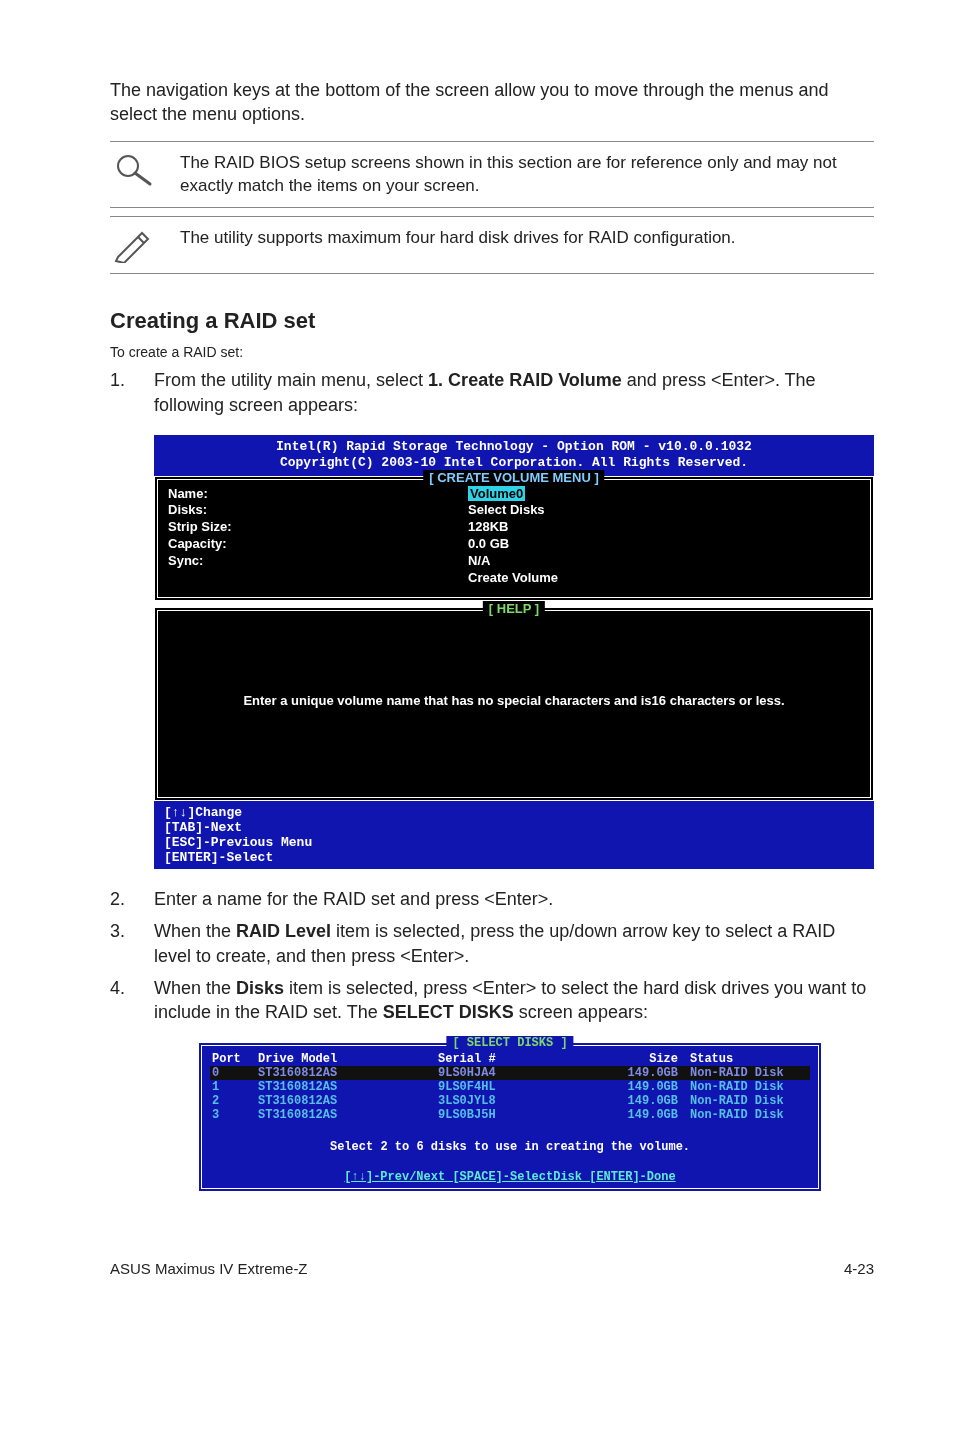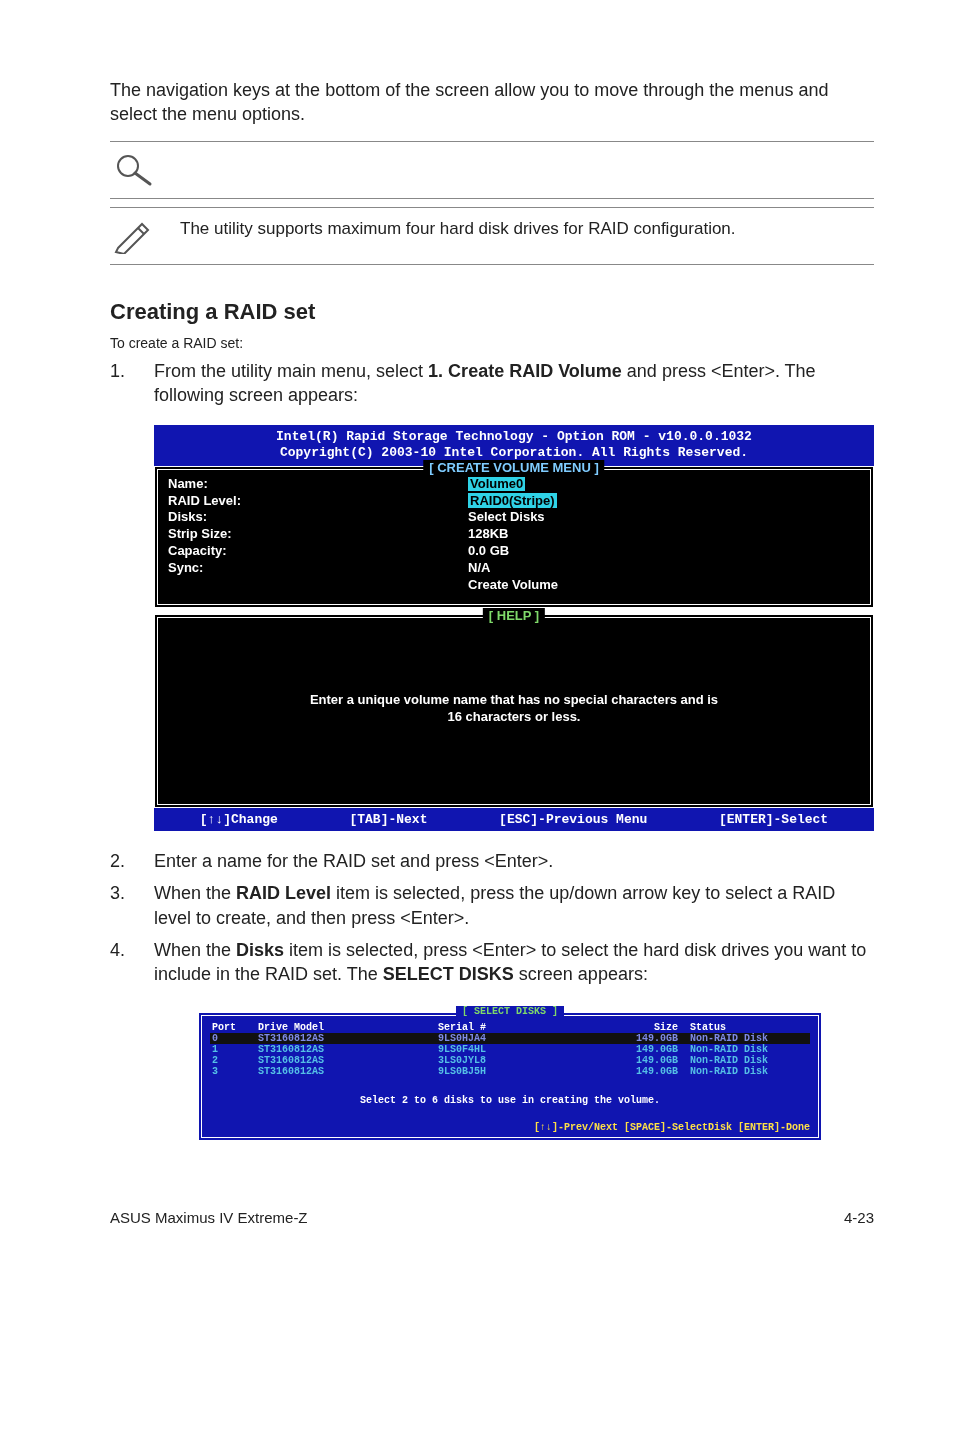--- a/index.html
+++ b/index.html
@@ -122,45 +122,45 @@
     width: 300px;
     text-align: left;
     padding-right: 0;
   }
   .bios-kv-row .v { flex: 1; }
   .hl-cyan { background: #2fd2e6; color: #000; padding: 0 2px; }
   .bios-gap { height: 6px; }
   .bios-black.help {
     min-height: 170px;
     display: flex;
-    flex-direction: column;
     justify-content: center;
     align-items: center;
     text-align: center;
   }
   .bios-bottom {
     background: #1015b0;
     color: #fff;
     font-family: "Courier New", monospace;
     font-weight: bold;
     font-size: 13px;
     padding: 4px 10px;
     display: flex;
     justify-content: space-around;
+    flex-direction: column;
   }
 
   
   .disks-outer {
-    margin: 26px 0 4px 88px;
+    margin: 18px 0 4px 88px;
     width: 600px;
     background: #1015b0;
     border: 4px double #fff;
     font-family: "Courier New", monospace;
     font-weight: bold;
-    font-size: 10px;
+    font-size: 12px;
     color: #fff;
     position: relative;
     padding: 6px 8px 4px 8px;
   }
   .disks-legend {
     position: absolute;
     top: -10px;
     left: 50%;
     transform: translateX(-50%);
     background: #1015b0;
@@ -182,23 +182,24 @@
   .col-model { width: 180px; }
   .col-serial{ width: 150px; }
   .col-size  { width: 90px; text-align: right; padding-right: 12px; }
   .col-status{ flex: 1; }
   .disks-note {
     text-align: center;
     color: #fff;
     padding: 18px 0 14px 0;
   }
   .disks-foot {
-    color: #fde047;
-    text-align: right;
+    color: #5eead4;
+    text-align: center;
     padding: 2px 0 0 0;
+    text-decoration: underline;
   }
 
   
   .page-footer {
     display: flex;
     justify-content: space-between;
     font-size: 15px;
     color: #222;
     margin-top: 68px;
   }
@@ -210,20 +211,21 @@
 
   <p class="body-text">The navigation keys at the bottom of the screen allow you to move through the menus and select the menu options.</p>
 
   <div class="note-row">
     <div class="note-icon">
       <svg width="48" height="36" viewBox="0 0 48 36">
         <circle cx="18" cy="14" r="10" fill="none" stroke="#555" stroke-width="2"></circle>
         <line x1="25" y1="21" x2="40" y2="32" stroke="#555" stroke-width="3" stroke-linecap="round"></line>
       </svg>
     </div>
+    <div class="note-text">The RAID BIOS setup screens shown in this section are for reference only and may not exactly match the items on your screen.</div>
   </div>
 
   <div class="note-row">
     <div class="note-icon">
       <svg width="48" height="36" viewBox="0 0 48 36">
         <polygon points="8,30 32,6 38,12 14,36 6,34" fill="none" stroke="#555" stroke-width="2"></polygon>
         <line x1="28" y1="10" x2="34" y2="16" stroke="#555" stroke-width="2"></line>
       </svg>
     </div>
     <div class="note-text">The utility supports maximum four hard disk drives for RAID configuration.</div>
@@ -246,24 +248,20 @@
     <div class="bios-strip center">
       <div>Intel(R) Rapid Storage Technology - Option ROM - v10.0.0.1032</div>
       <div>Copyright(C) 2003-10 Intel Corporation.  All Rights Reserved.</div>
     </div>
 
     <div class="bios-black">
       <span class="legend">[ CREATE VOLUME MENU ]</span>
       <div class="bios-kv-row">
           <span class="k">Name:</span>
           <span class="v"><span class="hl-cyan">Volume0</span></span>
-        </div>
-      <div class="bios-kv-row">
-          <span class="k">RAID Level:</span>
-          <span class="v"><span class="hl-cyan">RAID0(Stripe)</span></span>
         </div>
       <div class="bios-kv-row">
           <span class="k">Disks:</span>
           <span class="v">Select Disks</span>
         </div>
       <div class="bios-kv-row">
           <span class="k">Strip Size:</span>
           <span class="v">128KB</span>
         </div>
       <div class="bios-kv-row">

